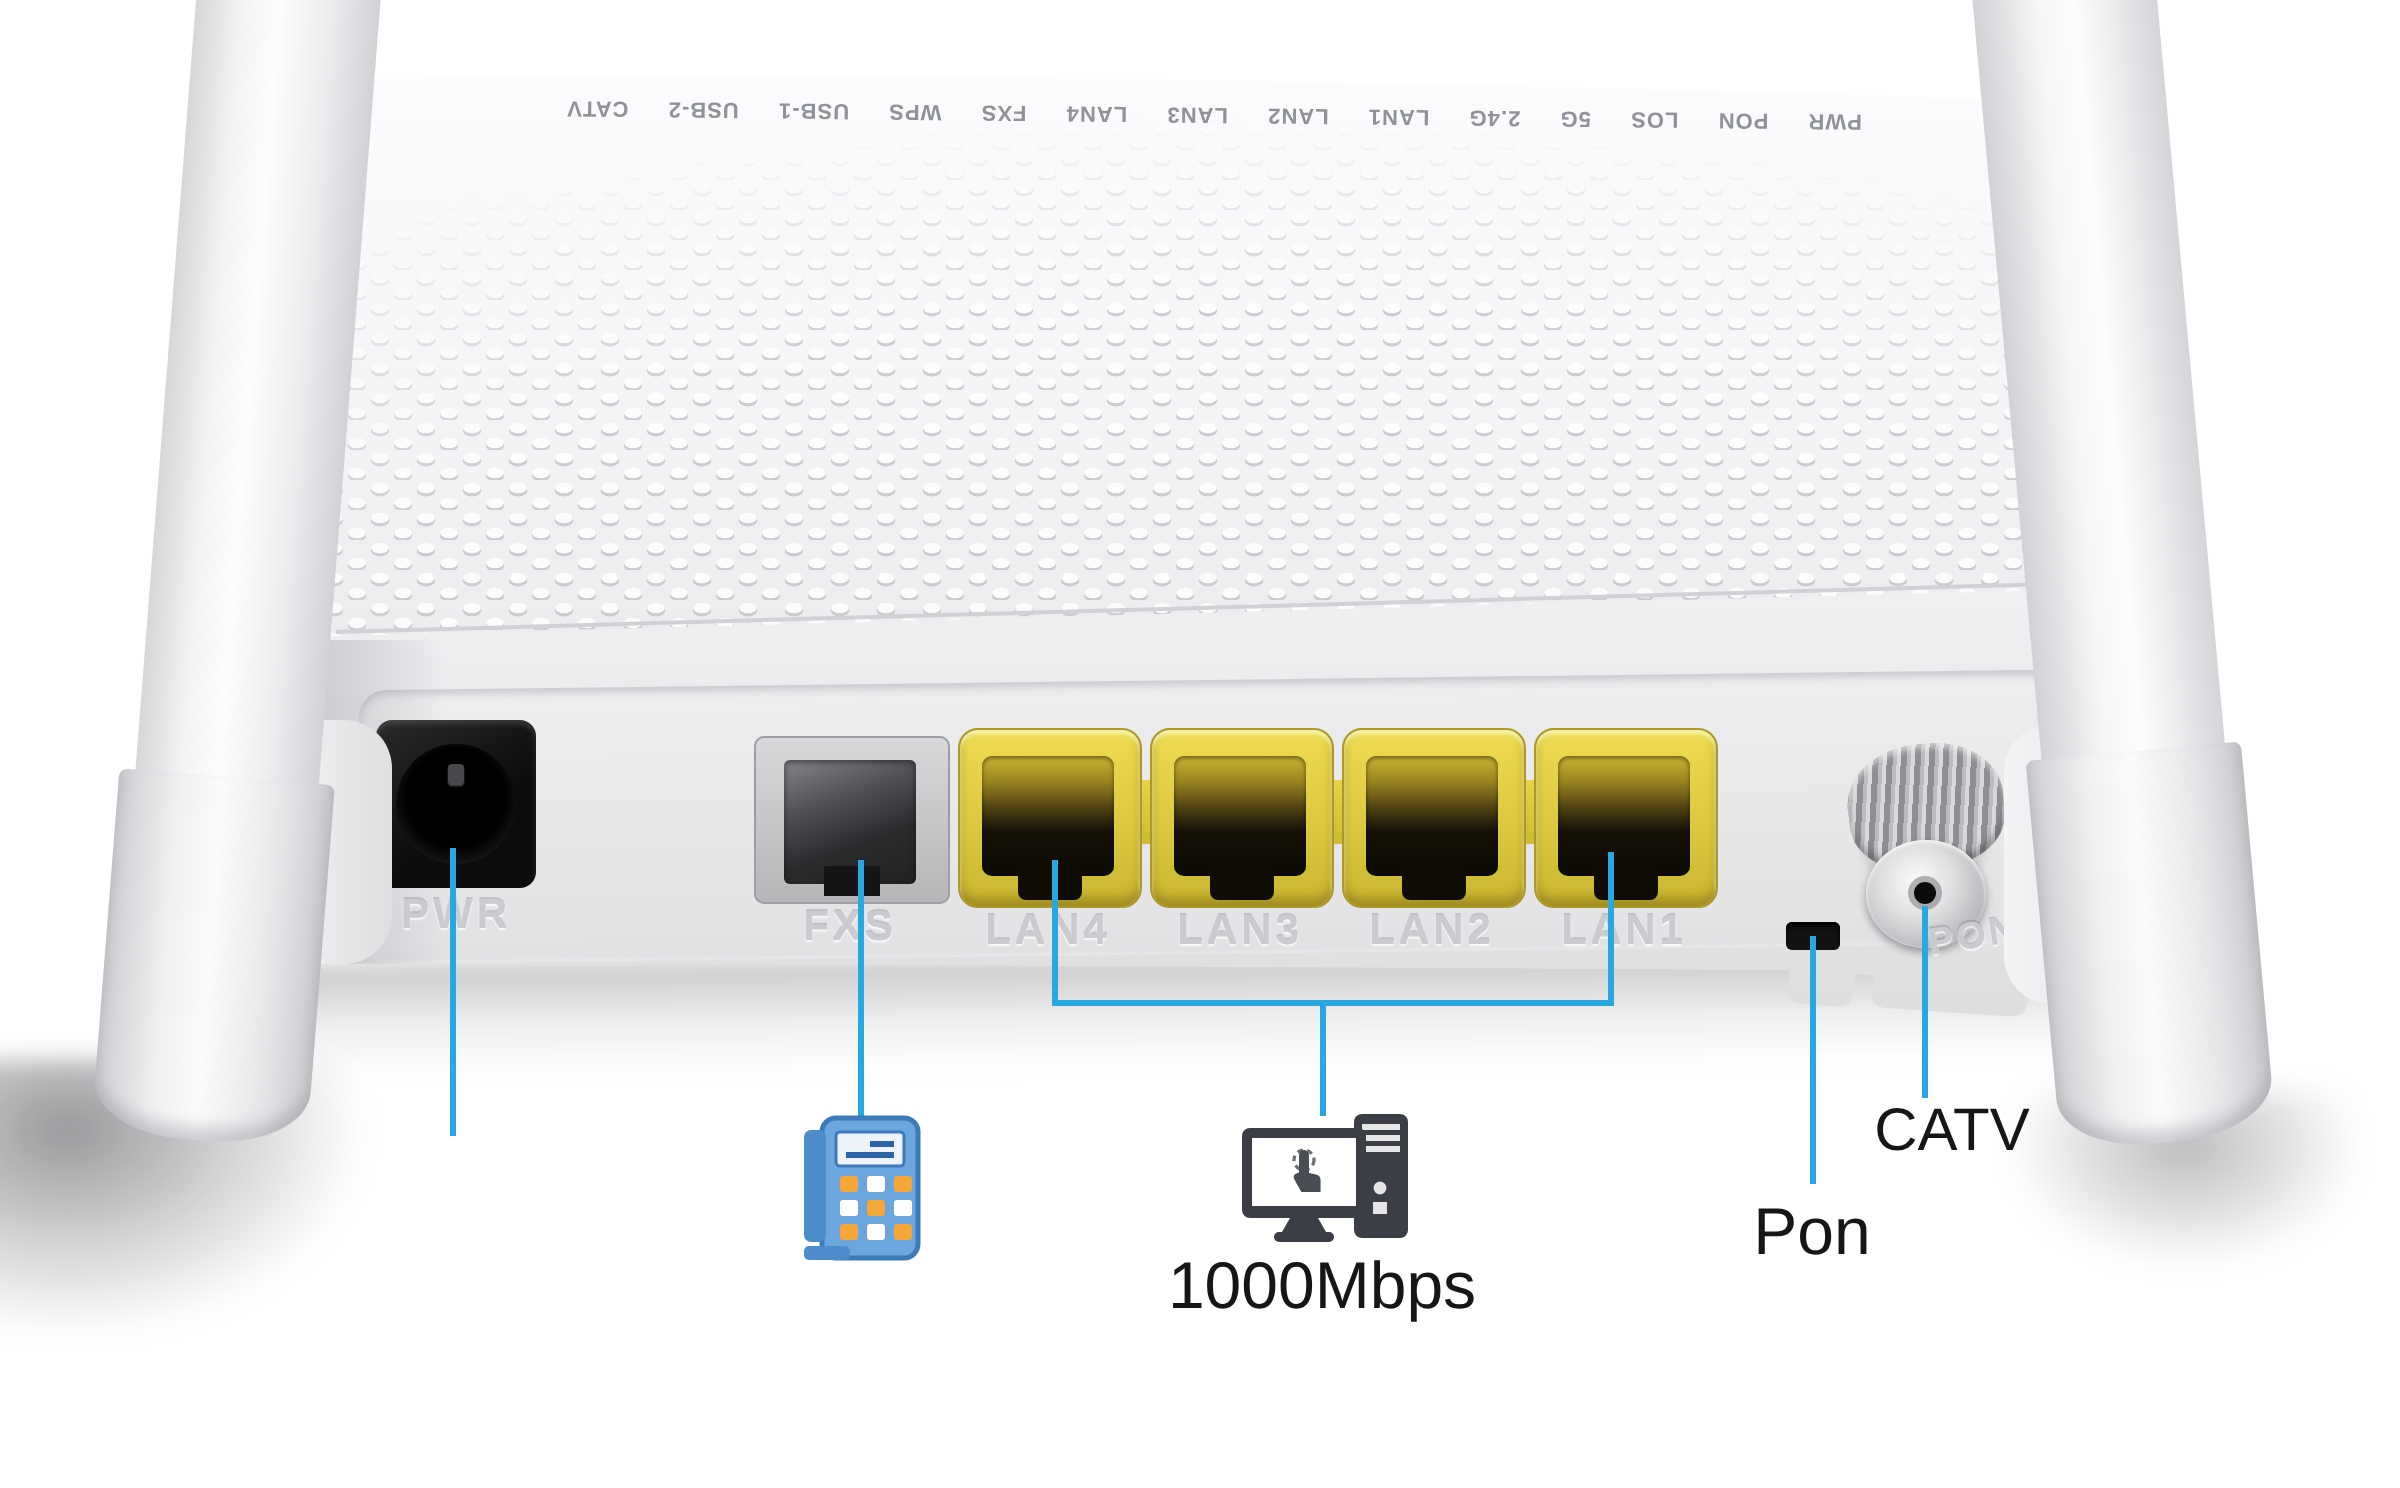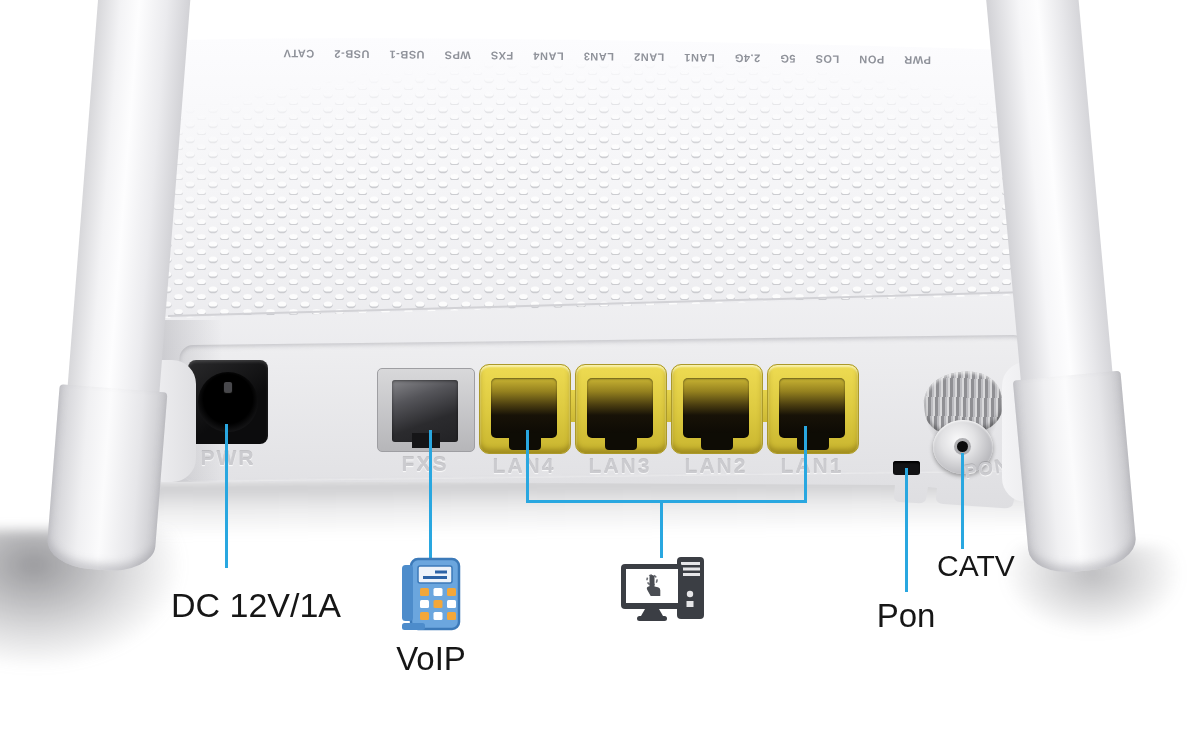--- a/index.html
+++ b/index.html
@@ -257,20 +257,19 @@
     <circle cx="70" cy="38" r="3.2" fill="#e6e6e8"></circle>
     <rect x="66.5" y="45" width="7" height="6" fill="#e6e6e8"></rect>
     <rect x="1" y="8" width="62" height="45" rx="4" fill="#3b3e44"></rect>
     <rect x="6" y="13" width="52" height="34" fill="#ffffff"></rect>
     <circle cx="32" cy="24" r="5" fill="none" stroke="#6a6d73" stroke-width="1.6" stroke-dasharray="2.8 2.2"></circle>
     <path d="M29.5,21.5 a2.5,2.5 0 0 1 5,0 v9 l3.5,0.8 a3,3 0 0 1 2.3,2.9 v5.8 h-9.6 l-3.4,-6 q-1.4,-2.6 1.2,-3.4 l1,-0.3 Z" fill="#4a4d53"></path>
     <path d="M25,53 h14 l4,7 h-22 Z" fill="#3b3e44"></path>
     <rect x="17" y="60" width="30" height="5" rx="2.5" fill="#3b3e44"></rect>
   </svg>
 
-  <div class="abs cap" style="left:116px;top:586px;width:280px;">DC 12V/1A</div>
-  <div class="abs cap" style="left:370px;top:640px;width:122px;font-size:33px;">VoIP</div>
   <div class="abs cap cap-2l" style="left:543px;top:624px;width:236px;">
+    <div>1000Mbps</div>
   </div>
   <div class="abs cap" style="left:856px;top:597px;width:100px;font-size:33px;">Pon</div>
   <div class="abs cap cap-sm" style="left:924px;top:549px;width:104px;">CATV</div>
 
 </div>
 
 </body></html>

